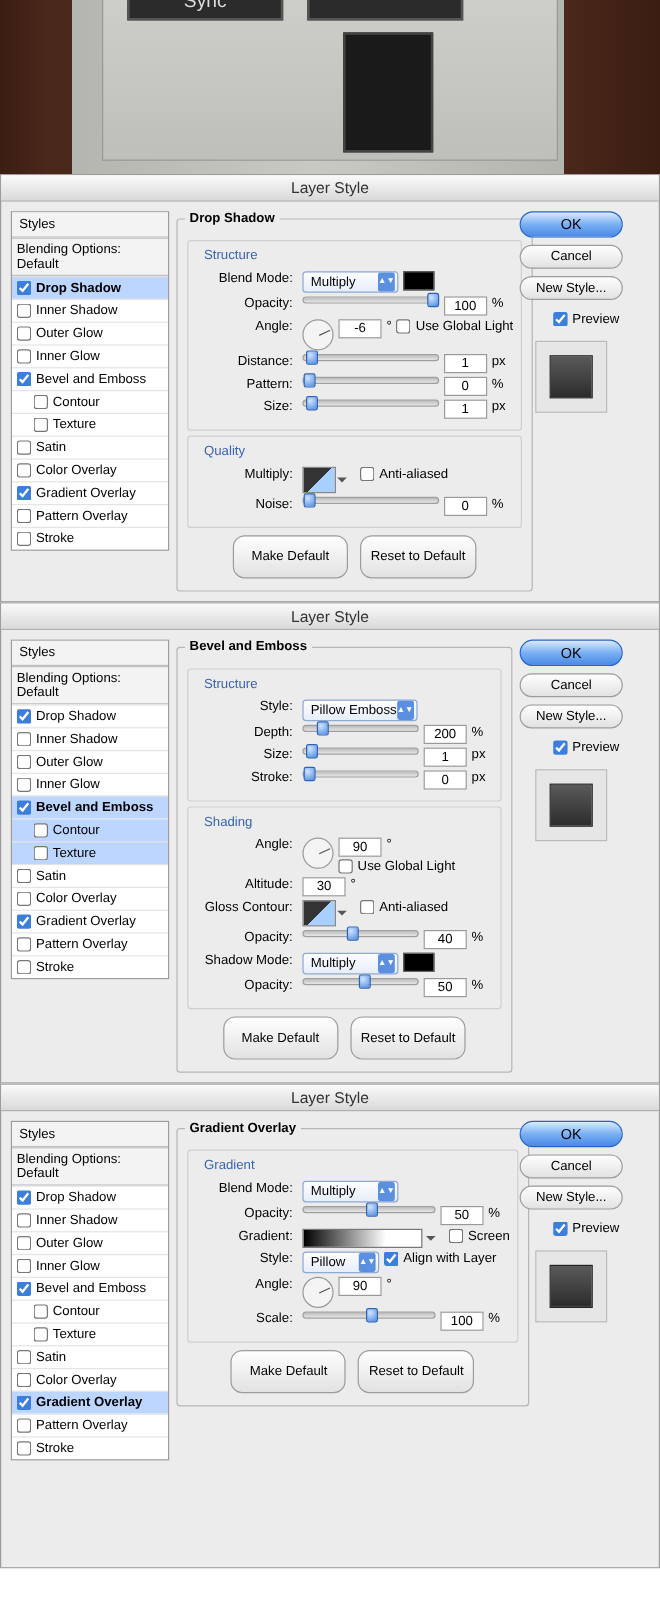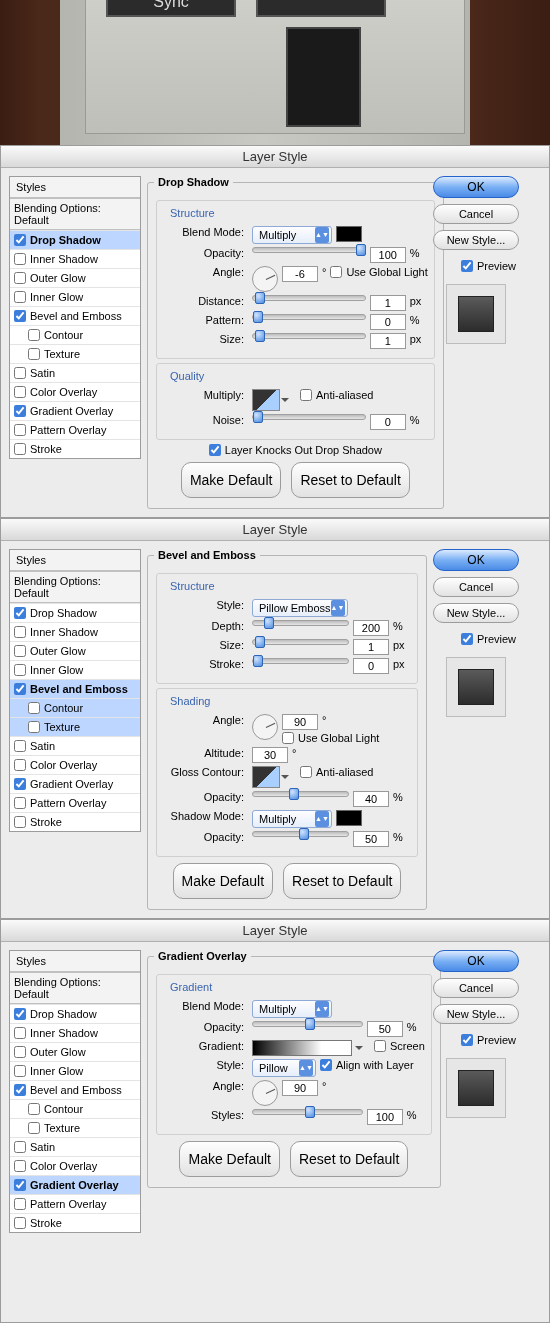--- a/index.html
+++ b/index.html
@@ -207,21 +207,21 @@
   }
   .contour-sw::after{content:"";position:absolute;right:-10px;top:8px;border:4px solid transparent;border-top-color:#555;}
   .btns-row { display:flex; gap:10px; justify-content:center; margin-top:6px;}
   .pill-btn {
     min-width:96px;
     height:20px;
     border:1px solid #9c9c9c;
     border-radius:10px;
     background:linear-gradient(#fefefe,#e2e2e2);
     display:flex;align-items:center;justify-content:center;
-    font-size:14px;
+    font-size:11px;
     padding:17px 8px;
   }
   
   .right { width:86px; display:flex; flex-direction:column; gap:6px; align-items:center;}
   .ok-btn {
     width:86px;height:22px;border:1px solid #2463c9;border-radius:11px;
     background:linear-gradient(#dceafe,#7ab0f4,#4a8ae6);
     color:#000;font-size:12px;display:flex;align-items:center;justify-content:center;
   }
   .grey-btn {
@@ -389,24 +389,20 @@
           <div class="row">
             <span class="lbl">Noise:</span>
             <span class="slider">
                 <span class="thumb" style="left:0%"></span>
               </span>
             <input class="num" value="0" style="">
             <span class="unit">%</span>
           </div>
         </div>
 
-        <div class="row" style="justify-content:center">
-          <input type="checkbox" class="mac" checked="" style="">
-          <span>Layer Knocks Out Drop Shadow</span>
-        </div>
         <div class="btns-row">
           <div class="pill-btn">Make Default</div>
           <div class="pill-btn">Reset to Default</div>
         </div>
       </fieldset>
     </div>
 
     <div class="right">
       <div class="ok-btn">OK</div>
       <div class="grey-btn">Cancel</div>
@@ -685,21 +681,21 @@
             <input type="checkbox" class="mac" checked="" style="">
               <span>Align with Layer</span>
             </div>
           <div class="row">
               <span class="lbl">Angle:</span>
             <span class="angle-dial"></span>
             <input class="num" value="90" style="">
               <span>°</span>
             </div>
           <div class="row">
-              <span class="lbl">Styles:</span>
+              <span class="lbl">Scale:</span>
             <span class="slider">
                 <span class="thumb" style="left:48%"></span>
               </span>
             <input class="num" value="100" style="">
               <span class="unit">%</span>
             </div>
         </div>
         <div class="btns-row">
           <div class="pill-btn">Make Default</div>
           <div class="pill-btn">Reset to Default</div>

